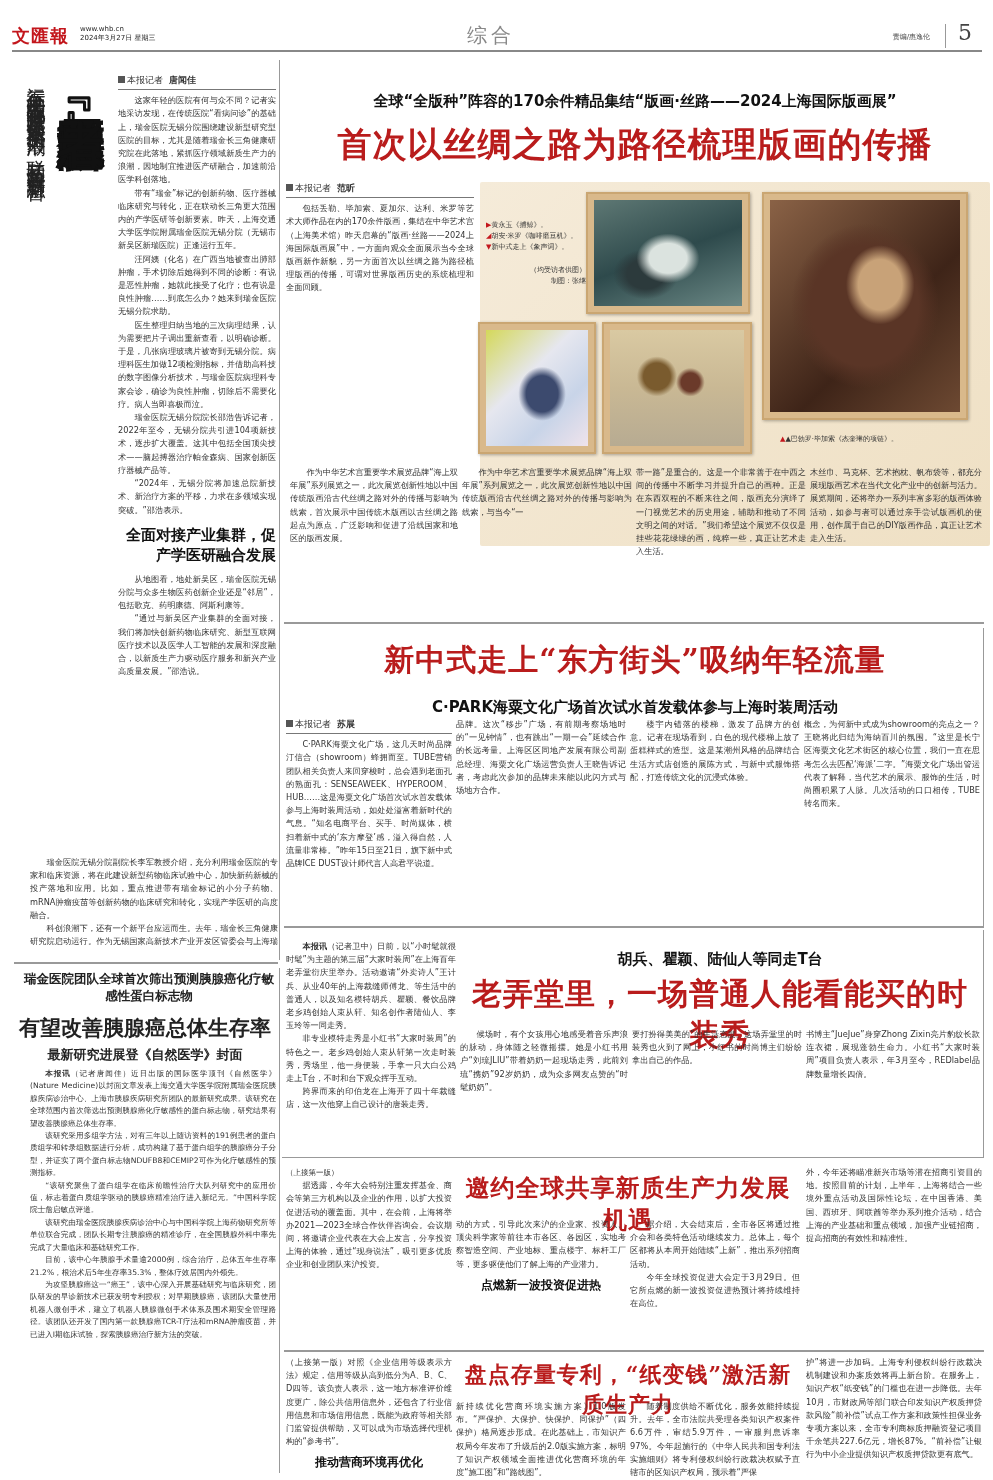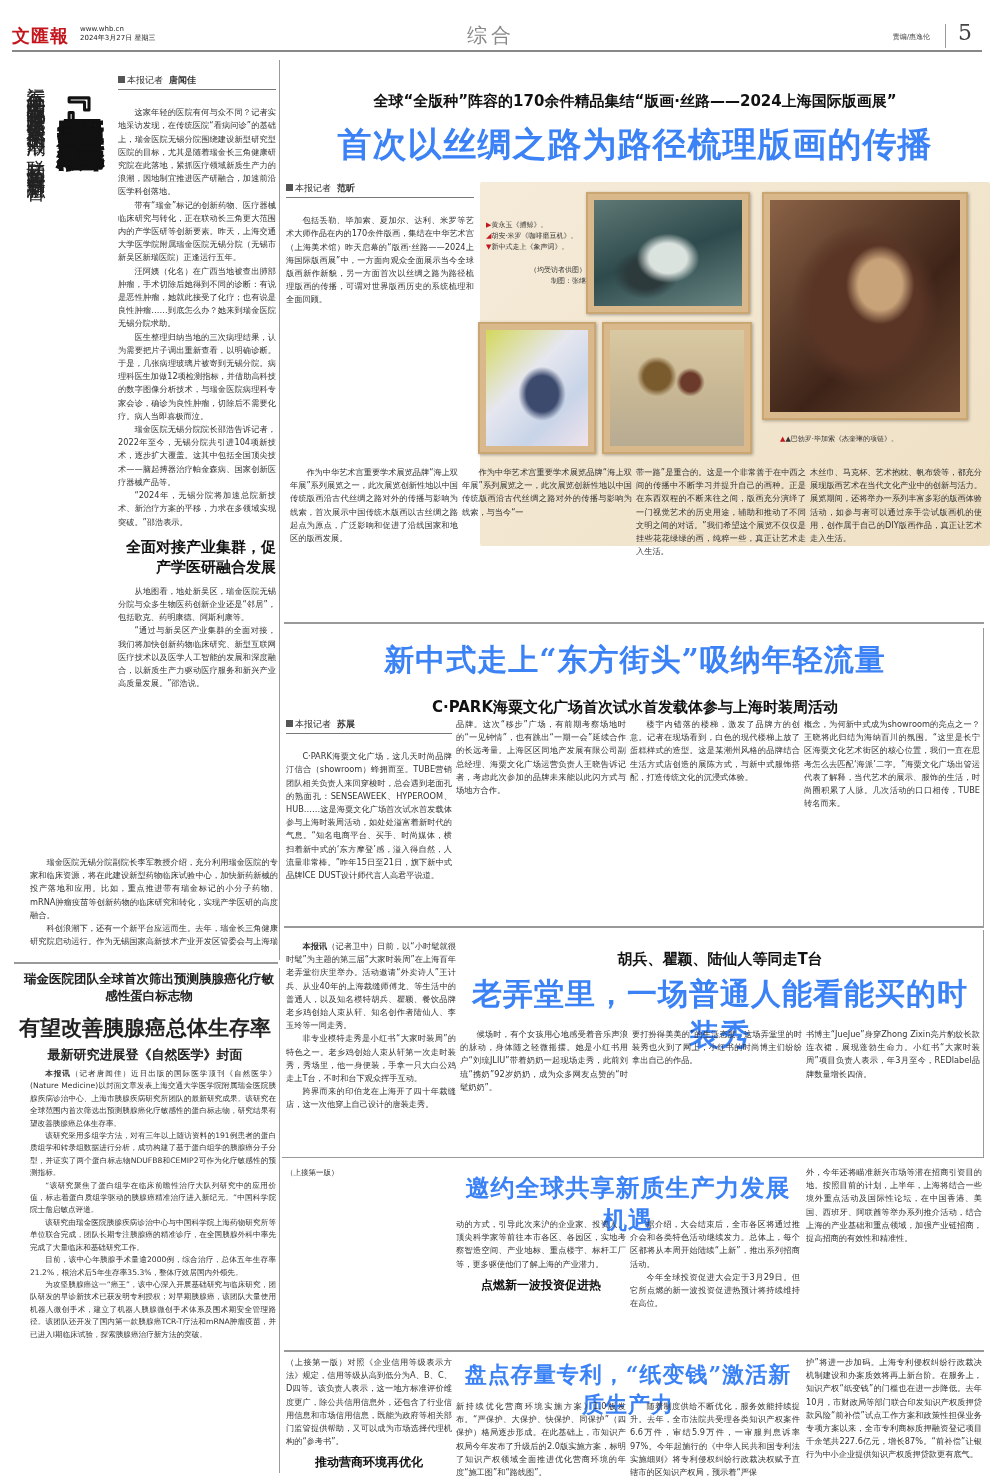--- a/index.html
+++ b/index.html
@@ -14,30 +14,30 @@
 .vsep{position:absolute;right:36px;top:0;width:1px;height:24px;background:#999}
 .page-num{position:absolute;right:10px;top:-4px;font-size:22px;color:#444;font-family:"DejaVu Serif",serif}
 .rule-top{left:12px;top:50px;width:970px;height:2px;background:#888}
 
 .vtext{writing-mode:vertical-rl;text-orientation:upright}
 .vsub{left:26px;top:72px;font-size:19px;line-height:22px;letter-spacing:2px;color:#222;font-family:"DejaVu Serif",serif}
 .vmain{left:56px;top:82px;font-size:48px;line-height:52px;font-weight:bold;font-family:"DejaVu Sans",sans-serif;color:#111;letter-spacing:0}
 
 .col{font-size:8.2px;line-height:13.2px;color:#333;font-family:"DejaVu Sans",sans-serif;text-align:justify;overflow:hidden}
 .col p{text-indent:2em}
-.byline{font-size:9px;color:#333;border-bottom:1px solid #777;padding-bottom:2px;margin-bottom:16px;font-family:"DejaVu Sans",sans-serif}
+.byline{font-size:9px;color:#333;border-bottom:1px solid #777;padding-bottom:2px;margin-bottom:4px;font-family:"DejaVu Sans",sans-serif}
 .byline b{font-weight:bold;margin-left:6px}
 .byline .sq{display:inline-block;width:7px;height:7px;background:#555;margin-right:2px}
 .subhead{font-size:15px;font-weight:bold;line-height:20px;font-family:"DejaVu Sans",sans-serif;color:#111;margin:8px 0 8px 0}
 .subhead.r{text-align:right}
 .hline{background:#999;height:1px}
 .vline{background:#999;width:1px}
 
 .kicker{font-size:15px;font-weight:bold;font-family:"DejaVu Sans",sans-serif;text-align:center;color:#111}
-.head-big{font-size:34px;font-weight:bold;font-family:"DejaVu Serif",serif;text-align:center;color:#3b82f6;letter-spacing:1px}
+.head-big{font-size:34px;font-weight:bold;font-family:"DejaVu Serif",serif;text-align:center;color:#b91c1c;letter-spacing:1px}
 .art-bg{left:480px;top:182px;width:510px;height:364px;background:linear-gradient(135deg,#f5ebd9,#efe0c4);border-radius:2px}
 .frame{position:absolute;background:#d9b98b;border:2px solid #caa672;padding:6px;box-shadow:1px 1px 3px rgba(0,0,0,.3)}
 .frame .pic{width:100%;height:100%}
 .caption{font-size:7px;font-family:"DejaVu Serif",serif;color:#333;line-height:11px}
 .tri{color:#c3161c}
 </style>
 </head>
 <body>
 
 <div class="abs masthead">
@@ -165,20 +165,21 @@
 </div>
 <div class="abs col" style="left:632px;top:1028px;width:170px;height:124px">
   <p style="text-indent:0">要打扮得美美的”的生活态度。这场弄堂里的时装秀也火到了网上，小红书的时尚博主们纷纷拿出自己的作品。</p>
 </div>
 <div class="abs col" style="left:806px;top:1028px;width:174px;height:124px">
   <p style="text-indent:0">书博主“JueJue”身穿Zhong Zixin亮片豹纹长款连衣裙，展现蓬勃生命力。小红书“大家时装周”项目负责人表示，年3月至今，REDlabel品牌数量增长四倍。</p>
 </div>
 
 <div class="abs col" style="left:286px;top:1166px;width:166px;height:158px">
   <div style="font-size:7.5px">（上接第一版）</div>
+  <p>据透露，今年大会特别注重发挥基金、商会等第三方机构以及企业的作用，以扩大投资促进活动的覆盖面。其中，在会前，上海将举办2021—2023全球合作伙伴咨询会。会议期间，将邀请企业代表在大会上发言，分享投资上海的体验，通过“现身说法”，吸引更多优质企业和创业团队来沪投资。</p>
 </div>
 <div class="abs head-big" style="left:456px;top:1172px;width:344px;font-size:24px">邀约全球共享新质生产力发展机遇</div>
 <div class="abs col" style="left:456px;top:1218px;width:170px;height:106px">
   <p style="text-indent:0">动的方式，引导此次来沪的企业家、投资人、顶尖科学家等前往本市各区、各园区，实地考察智造空间、产业地标、重点楼宇、标杆工厂等，更多驱使他们了解上海的产业潜力。</p>
   <div class="subhead" style="font-size:12px;text-align:center;margin:4px 0">点燃新一波投资促进热</div>
 </div>
 <div class="abs col" style="left:630px;top:1218px;width:170px;height:106px">
   <p>据介绍，大会结束后，全市各区将通过推介会和各类特色活动继续发力。总体上，每个区都将从本周开始陆续“上新”，推出系列招商活动。</p>
   <p>今年全球投资促进大会定于3月29日。但它所点燃的新一波投资促进热预计将持续维持在高位。</p>
 </div>

